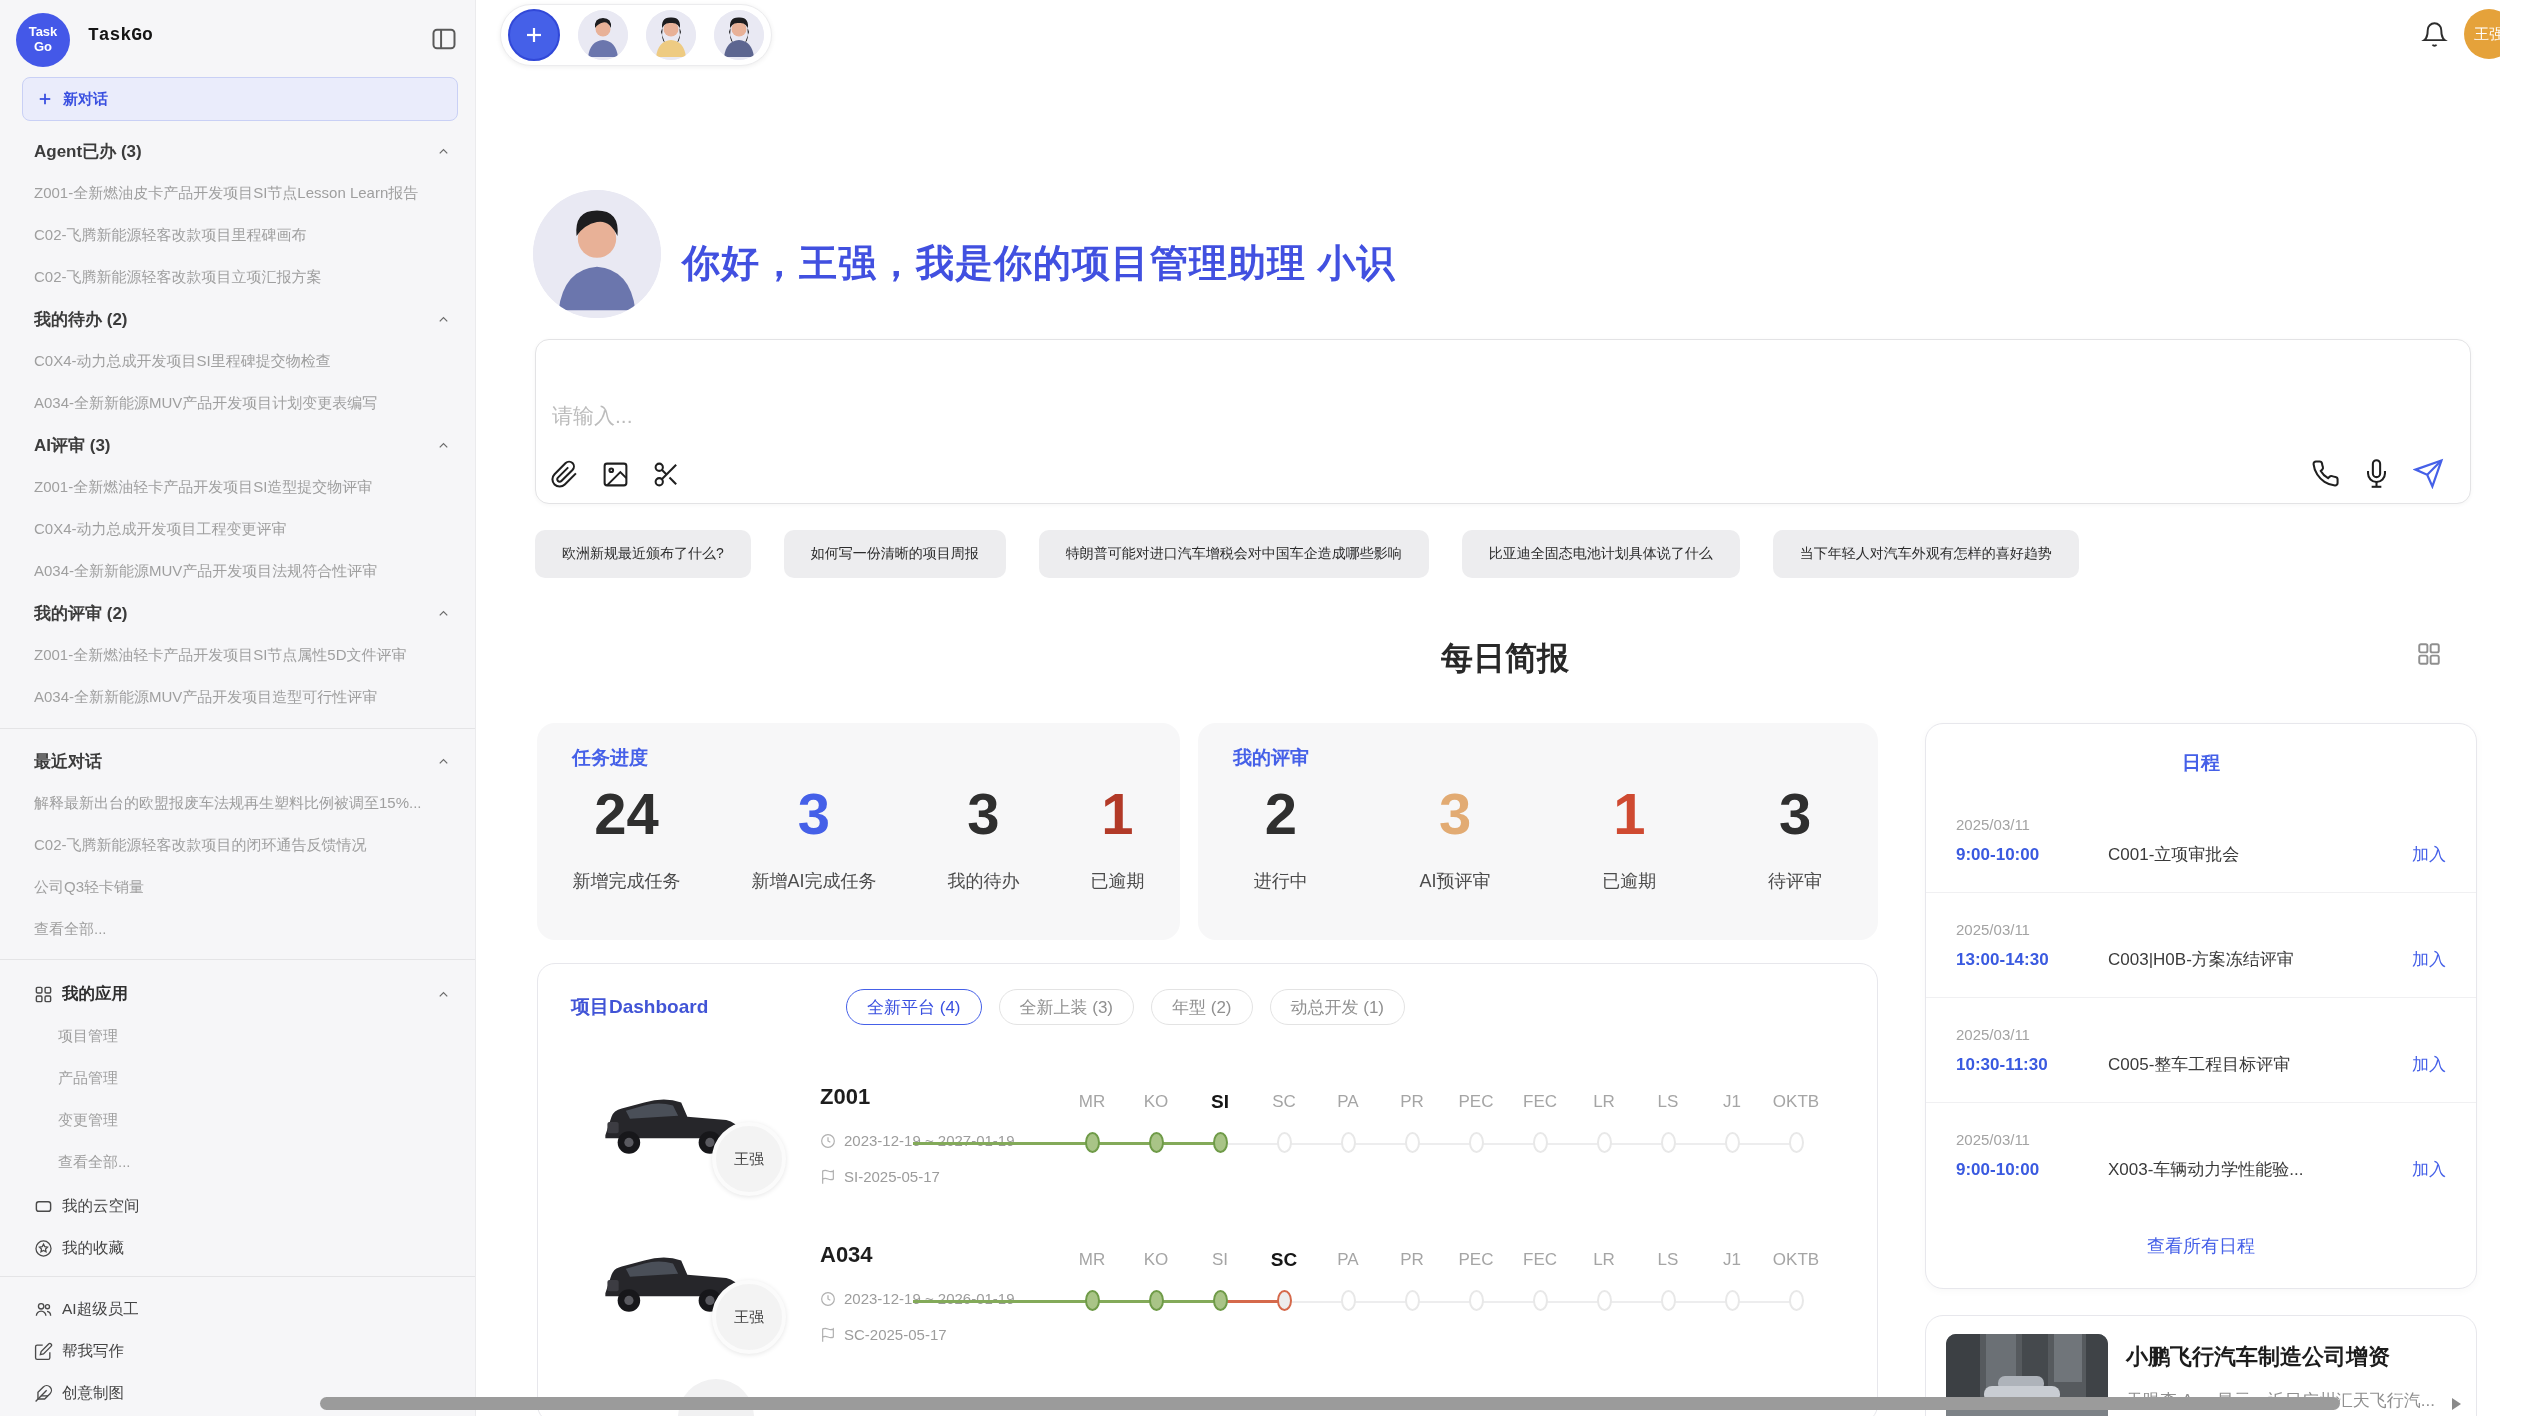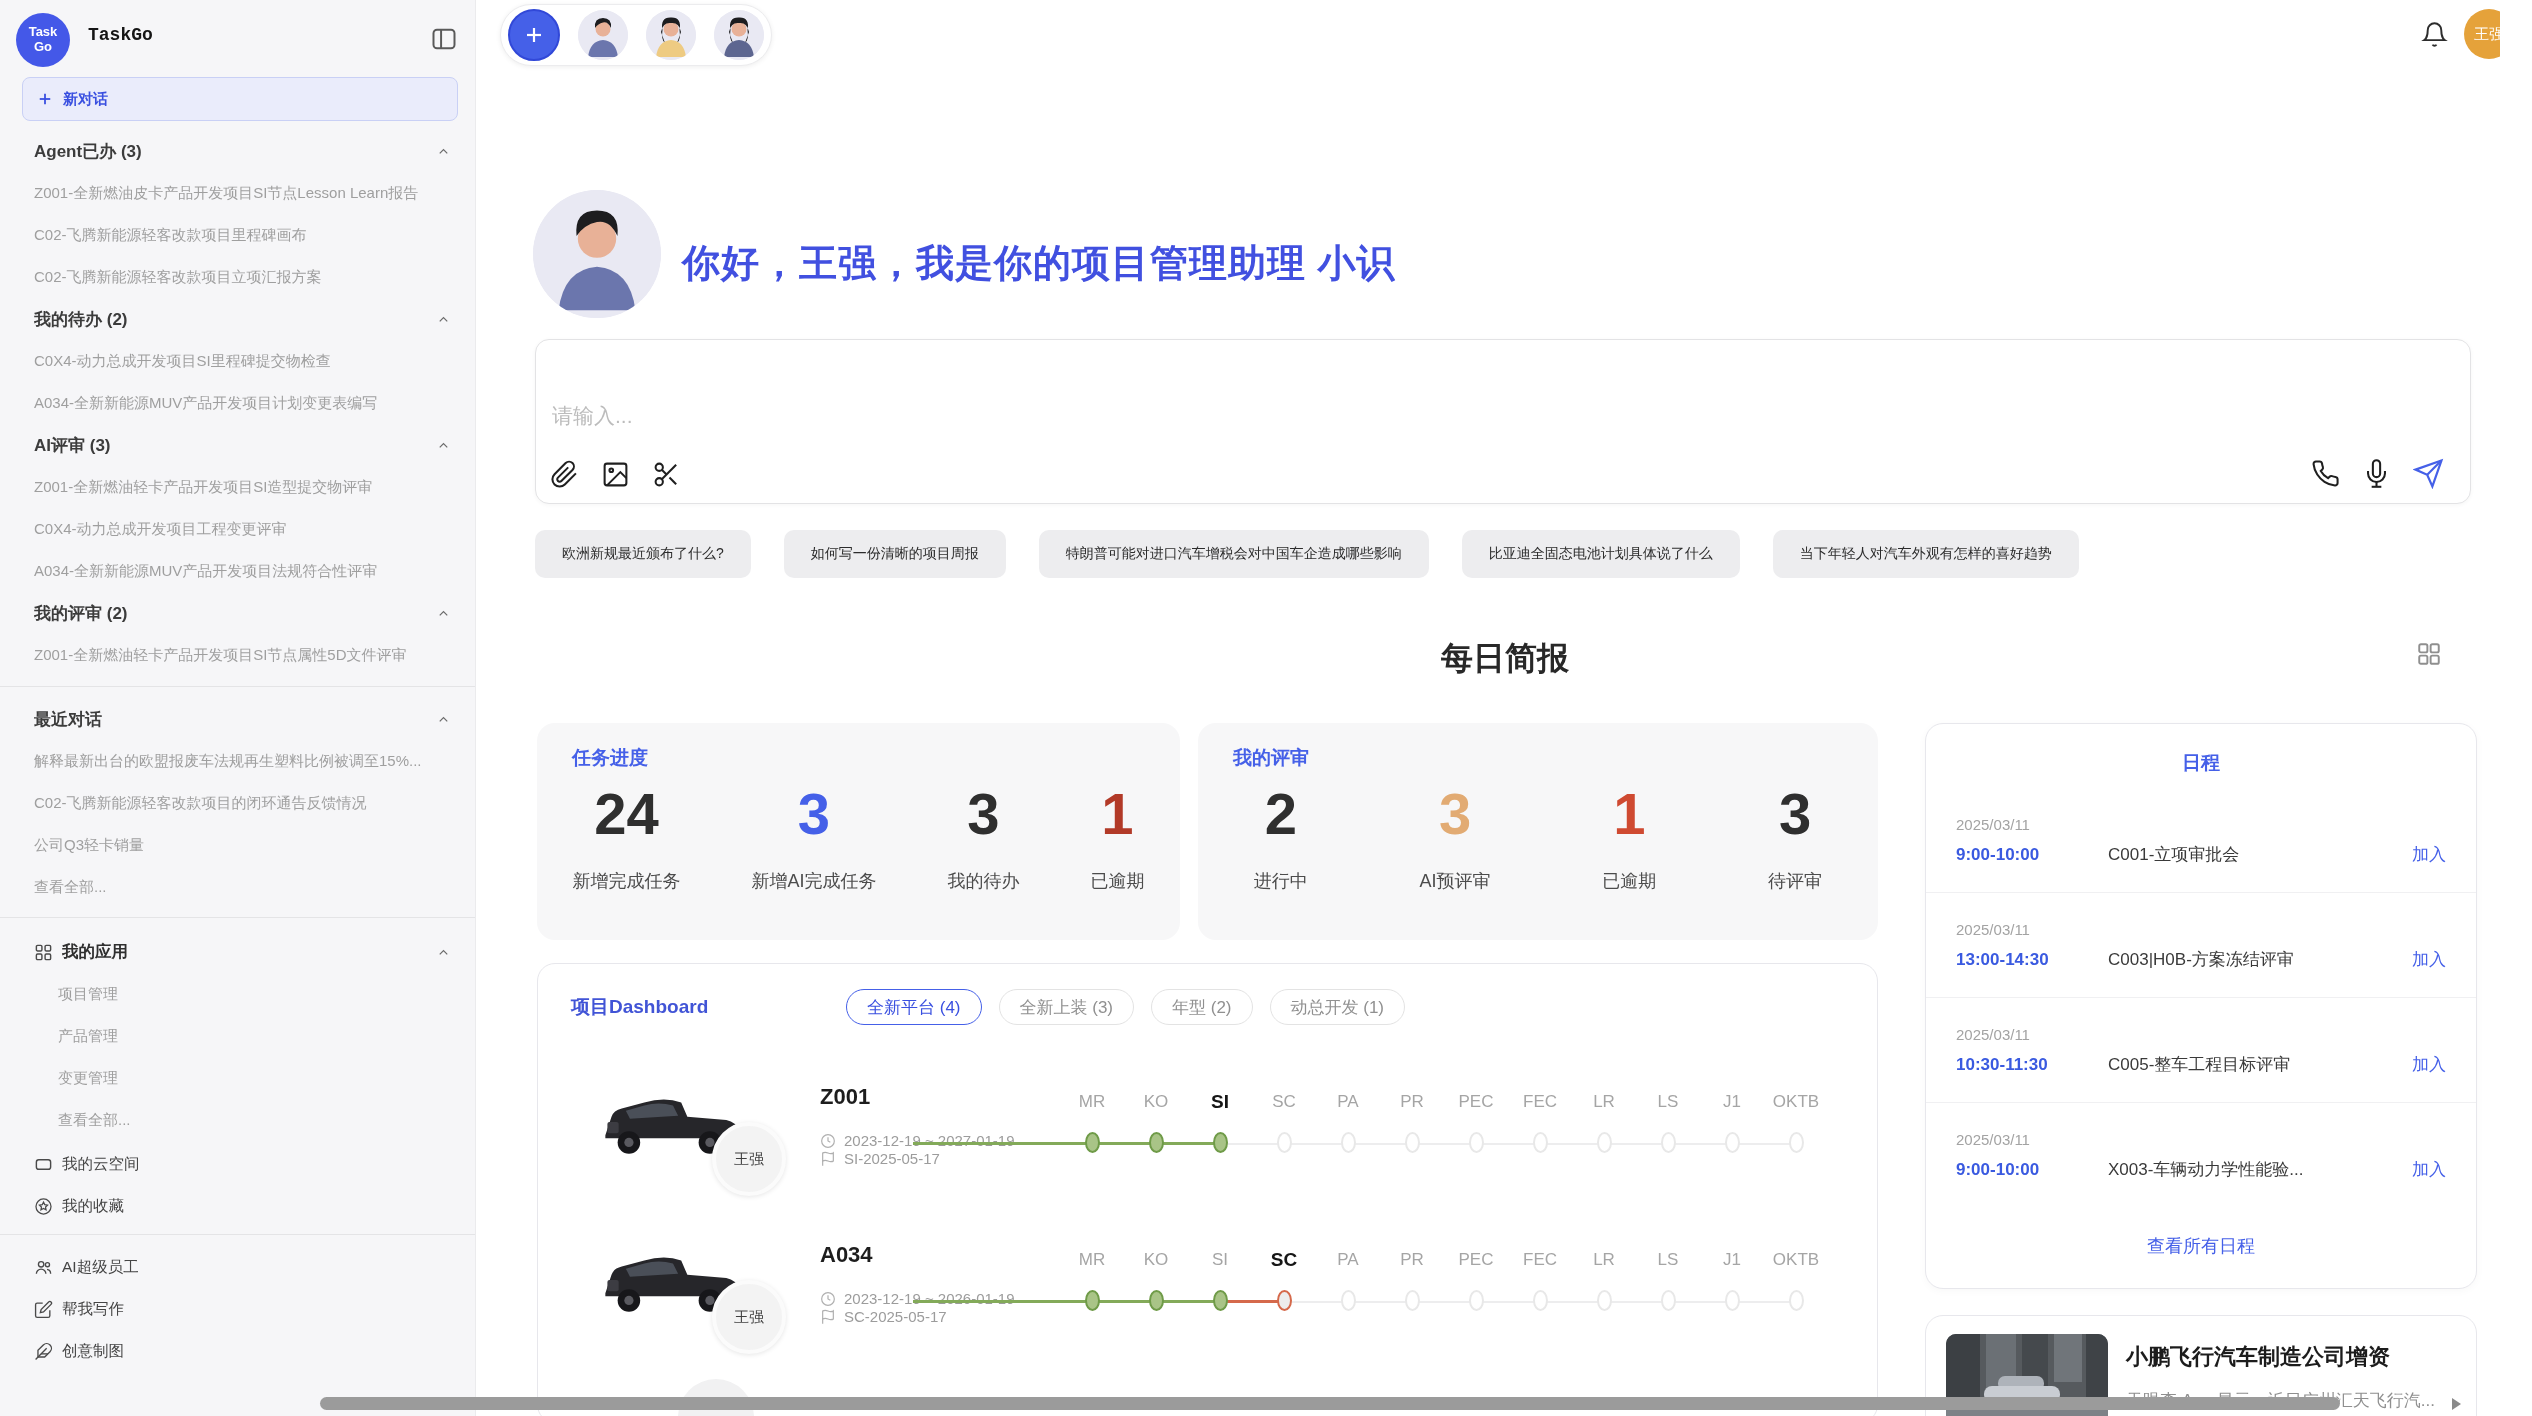--- a/index.html
+++ b/index.html
@@ -68,21 +68,21 @@
   .filters { position:absolute; left:308px; top:25px; display:flex; gap:17px; }
   .filter { height:36px; border-radius:18px; padding:0 20px; font-size:17px; border:1px solid #e3e3e3; color:#909090; background:#fff; display:flex; align-items:center; white-space:nowrap; cursor:pointer; }
   .filter.active { border:1.5px solid #4560e8; color:#3a50e0; }
   .proj-row { position:absolute; left:0; right:0; height:158px; }
   .truck { position:absolute; left:53px; top:9px; width:164px; height:104px; }
   .truck svg { display:block; width:100%; height:100%; }
   .owner-badge { position:absolute; left:174px; top:58px; width:74px; height:74px; border-radius:50%; background:#f3f3f3; border:4px solid #fbfbfb; box-shadow:0 1px 5px rgba(0,0,0,.10); display:flex; align-items:center; justify-content:center; font-size:15px; color:#3f3f3f; }
   .proj-code { position:absolute; left:282px; top:20px; font-size:22px; font-weight:700; color:#1d1d1d; }
   .meta { position:absolute; left:282px; display:flex; align-items:center; gap:8px; font-size:15px; color:#9c9c9c; }
   .meta .mic { width:16px; height:16px; color:#b0b0b0; flex:none; }
-  .meta.dates { top:68px; } .meta.flag { top:86px; }
+  .meta.dates { top:68px; } .meta.flag { top:104px; }
   .tl-labels { position:absolute; left:522px; top:26px; width:768px; display:flex; }
   .tl-labels span { width:64px; text-align:center; font-size:17px; color:#a5a5a5; line-height:24px; }
   .tl-labels span.active { font-size:19px; font-weight:700; color:#161616; }
   .tl-track { position:absolute; left:522px; top:68px; width:768px; height:24px; }
   .line-base { position:absolute; left:-147px; width:883px; top:11px; height:2px; background:#ededee; }
   .line-done { position:absolute; left:-147px; width:307px; top:10px; height:3px; background:#83aa59; }
   .line-over { position:absolute; left:160px; width:64px; top:10px; height:3px; background:#d5694b; }
   .dots { position:absolute; left:0; top:0; width:768px; display:flex; }
   .dot-cell { width:64px; display:flex; justify-content:center; }
   .dot { width:15px; height:21px; border-radius:50%; background:#fff; border:2px solid #e8e8e8; position:relative; z-index:2; }
@@ -187,20 +187,23 @@
             <span class="t">A034-全新新能源MUV产品开发项目法规符合性评审</span>
           </div>
           <div class="sb-row sb-head">
             <span class="t">我的评审 (2)</span>
             <span class="chev"><svg viewBox="0 0 24 24" fill="none" stroke="currentColor" stroke-width="2">
                 <polyline points="6 15 12 9 18 15"></polyline>
               </svg></span>
           </div>
           <div class="sb-row sb-item">
             <span class="t">Z001-全新燃油轻卡产品开发项目SI节点属性5D文件评审</span>
+          </div>
+          <div class="sb-row sb-item">
+            <span class="t">A034-全新新能源MUV产品开发项目造型可行性评审</span>
           </div>
         </div>
       <div class="sb-divider" style="margin-top:10px;"></div>
 
       <div class="sb-row sb-head" style="margin-top:11px;">
         <span class="t">最近对话</span>
         <span class="chev"><svg viewBox="0 0 24 24" fill="none" stroke="currentColor" stroke-width="2">
               <polyline points="6 15 12 9 18 15"></polyline>
             </svg></span>
       </div>

